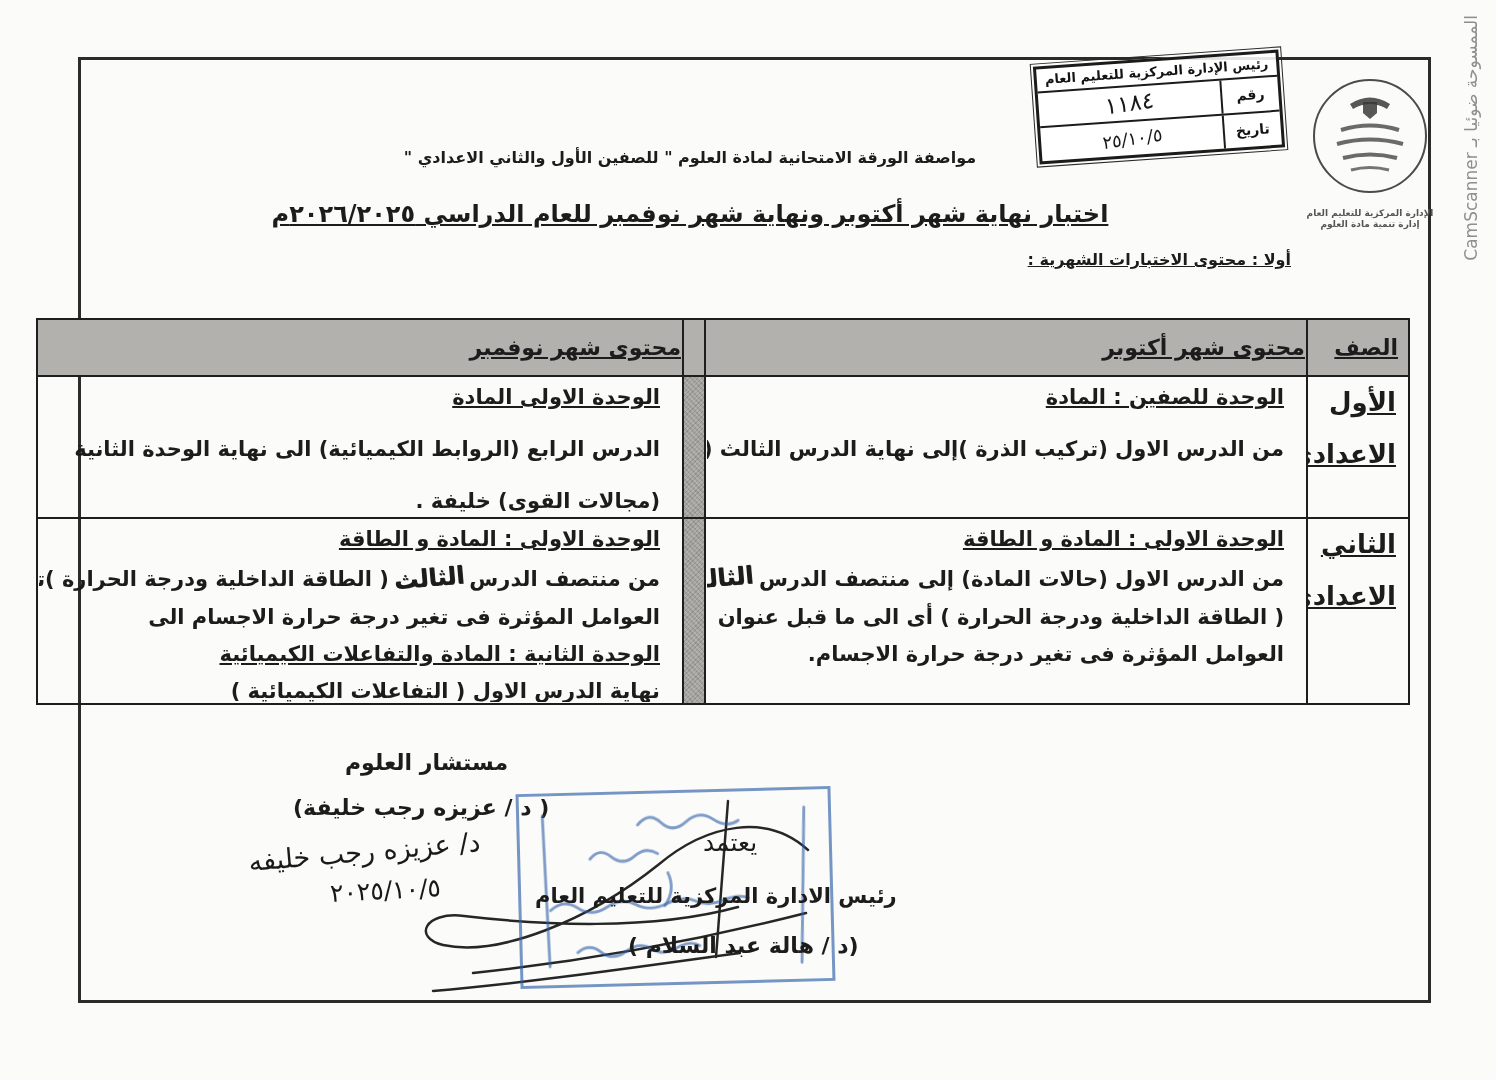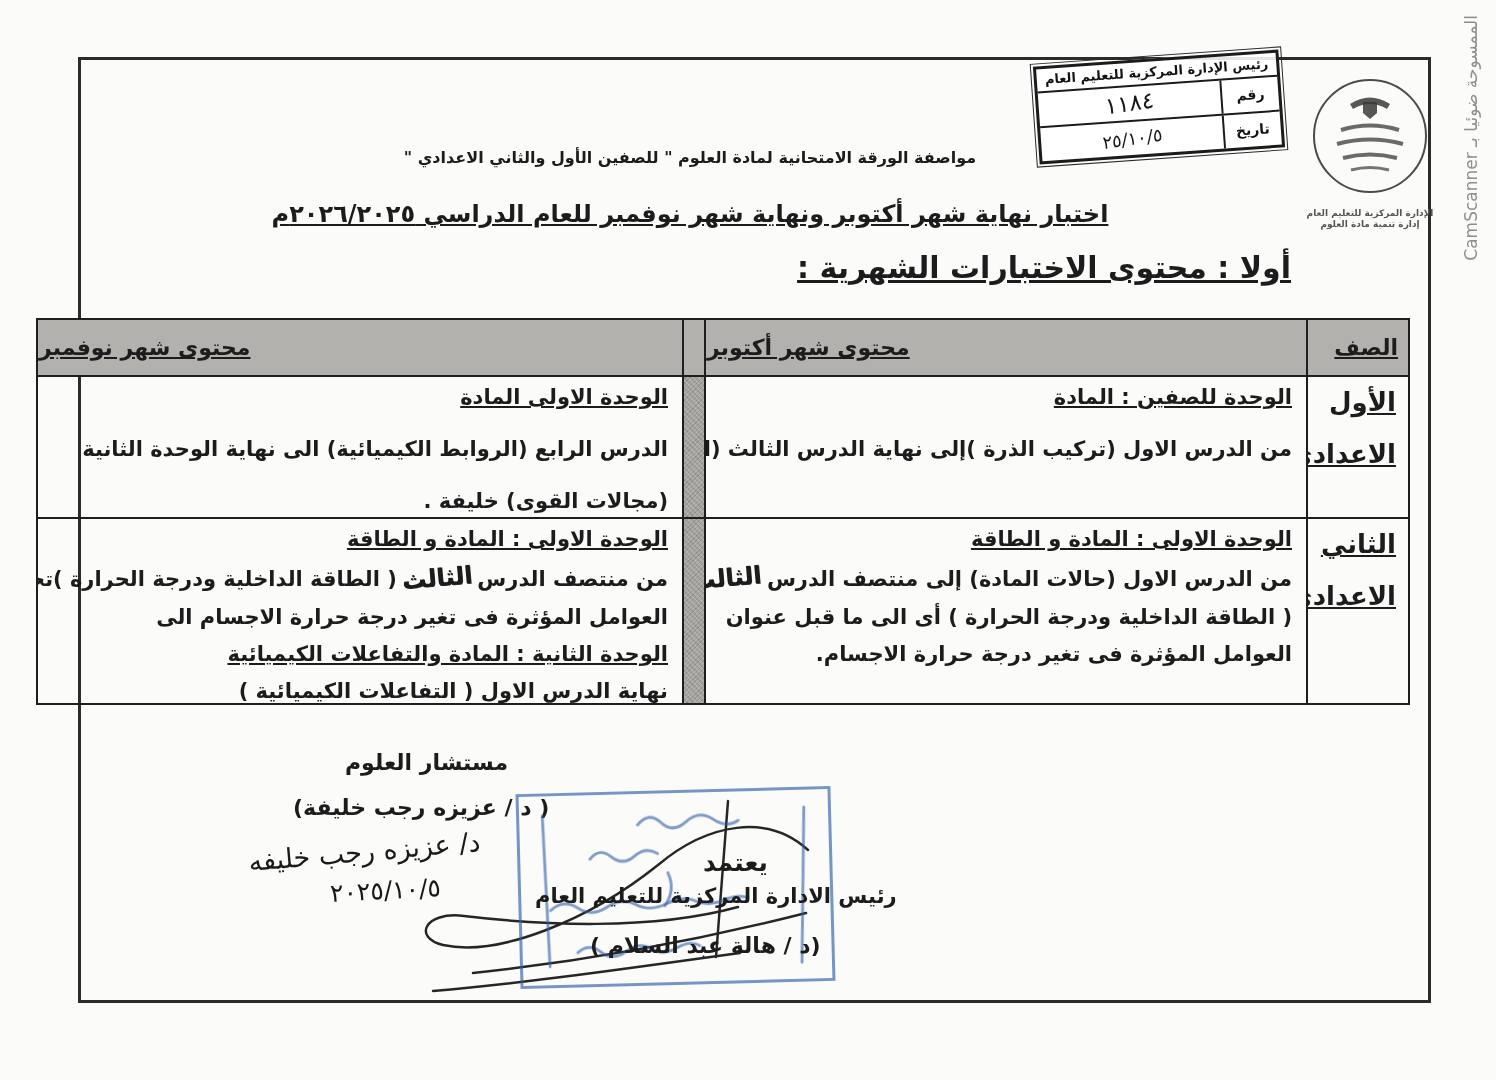--- a/index.html
+++ b/index.html
@@ -28,21 +28,21 @@
   .title-line1 {
     position:absolute; top:148px; left:120px; width:1140px; text-align:center;
     font-size:16px; font-weight:bold; letter-spacing:.2px;
   }
   .title-line2 {
     position:absolute; top:200px; left:120px; width:1140px; text-align:center;
     font-size:24px; font-weight:bold; text-decoration:underline;
   }
   .section-heading {
     position:absolute; top:250px; right:205px;
-    font-size:30px; font-weight:bold; text-decoration:underline;
+    font-size:16px; font-weight:bold; text-decoration:underline;
   }
 
   
   .registry-stamp {
     position:absolute; left:1036px; top:58px; width:246px; height:98px;
     transform:rotate(-4deg); border:3px solid #1b1b1b;
     outline:1px solid #2a2a2a; outline-offset:2px;
     background:rgba(255,255,255,.88);
     display:flex; flex-direction:column;
   }
@@ -73,58 +73,58 @@
   
   .content-table {
     position:absolute; top:318px; left:36px; width:1372px;
     border-collapse:collapse; table-layout:fixed; direction:rtl;
   }
   .content-table th, .content-table td {
     border:2px solid #1e1e1e; vertical-align:top; overflow:hidden;
   }
   .content-table th {
     height:57px; background:#b3b1ad; font-size:22px; font-weight:bold;
-    text-align:left; vertical-align:middle;
+    text-align:right; vertical-align:middle;
   }
   .content-table th .underlined, .u { text-decoration:underline; }
   .th-grade { text-align:right !important; padding-right:10px; }
   .divider-strip {
     background-color:#a4a29d;
     background-image:
       repeating-linear-gradient(45deg, rgba(255,255,255,.16) 0 2px, transparent 2px 4px),
       repeating-linear-gradient(-45deg, rgba(0,0,0,.12) 0 1px, transparent 1px 3px);
   }
   th.divider-strip { background-image:none; background-color:#b3b1ad; }
   .row-1 td { height:142px; }
   .row-2 td { height:161px; }
   .grade-cell { padding:10px 12px 0 4px; font-size:26px; font-weight:bold; text-align:right; }
   .grade-cell span { display:block; text-decoration:underline; margin-bottom:22px; }
-  .content-cell { padding:8px 14px 0 6px; font-size:21px; font-weight:bold; text-align:right; }
+  .content-cell { padding:8px 22px 0 6px; font-size:21px; font-weight:bold; text-align:right;border-radius:22px; }
   .cell-heading { text-decoration:underline; margin-bottom:4px; }
   .cell-line { margin-top:28px; white-space:nowrap; }
   .row-2 .cell-line { margin-top:13px; }
   .hand-word {
     display:inline-block; transform:rotate(-5deg); margin:0 5px; font-size:24px;
     text-shadow:.6px .6px 0 #2a2a2a;
   }
 
   
   .advisor-title { position:absolute; left:345px; top:750px; font-size:22px; font-weight:bold; }
   .advisor-name  { position:absolute; left:293px; top:795px; font-size:22px; font-weight:bold; }
   .advisor-signature {
     position:absolute; left:248px; top:836px; font-size:27px;
     transform:rotate(-5deg); letter-spacing:3px; color:#1a1a1a;
   }
   .signature-date {
     position:absolute; left:330px; top:876px; font-size:25px;
     transform:rotate(-3deg); letter-spacing:2px;
   }
-  .approval-word  { position:absolute; left:703px; top:848px; font-size:25px; font-weight:bold; }
+  .approval-word  { position:absolute; left:703px; top:828px; font-size:25px; font-weight:normal; }
   .approver-title { position:absolute; left:535px; top:884px; font-size:21px; font-weight:bold; }
-  .approver-name  { position:absolute; left:590px; top:933px; font-size:22px; font-weight:bold; }
+  .approver-name  { position:absolute; left:628px; top:933px; font-size:22px; font-weight:bold; }
 
   .flourish-svg { position:absolute; left:408px; top:795px; width:430px; height:205px; }
   .blue-stamp {
     position:absolute; left:518px; top:790px; width:315px; height:195px;
     transform:rotate(-1.5deg);
     border:3px solid rgba(45,94,168,.65);
   }
   .blue-stamp svg { width:100%; height:100%; filter:blur(.7px); }
 </style>
 </head>

